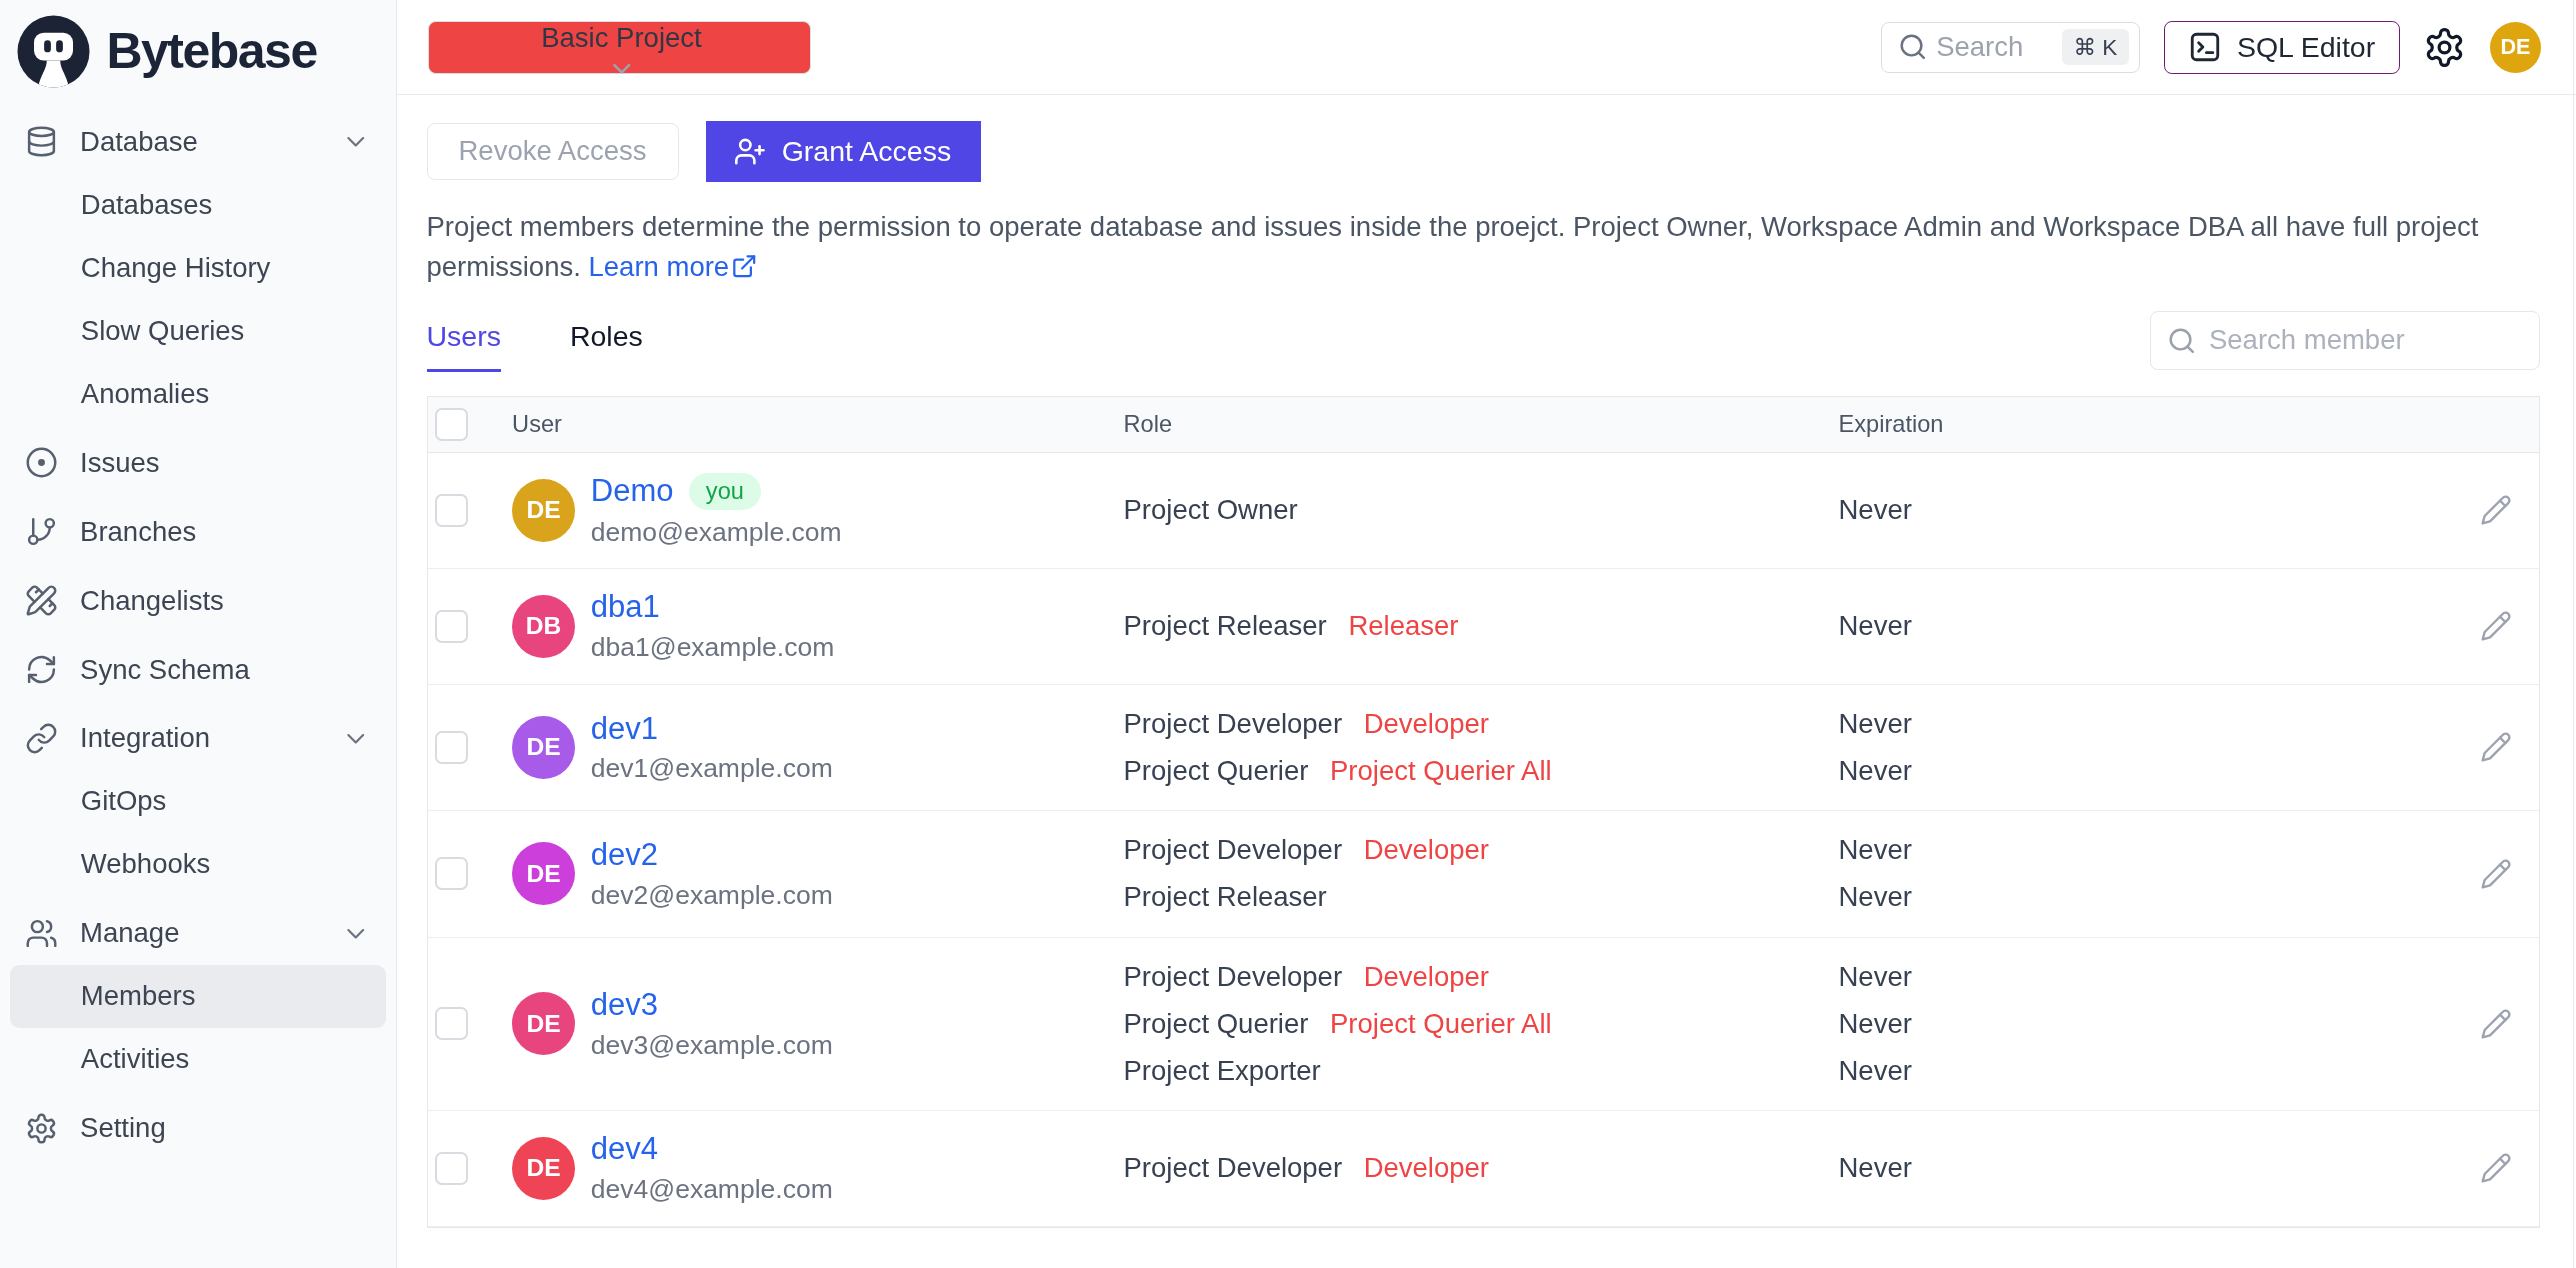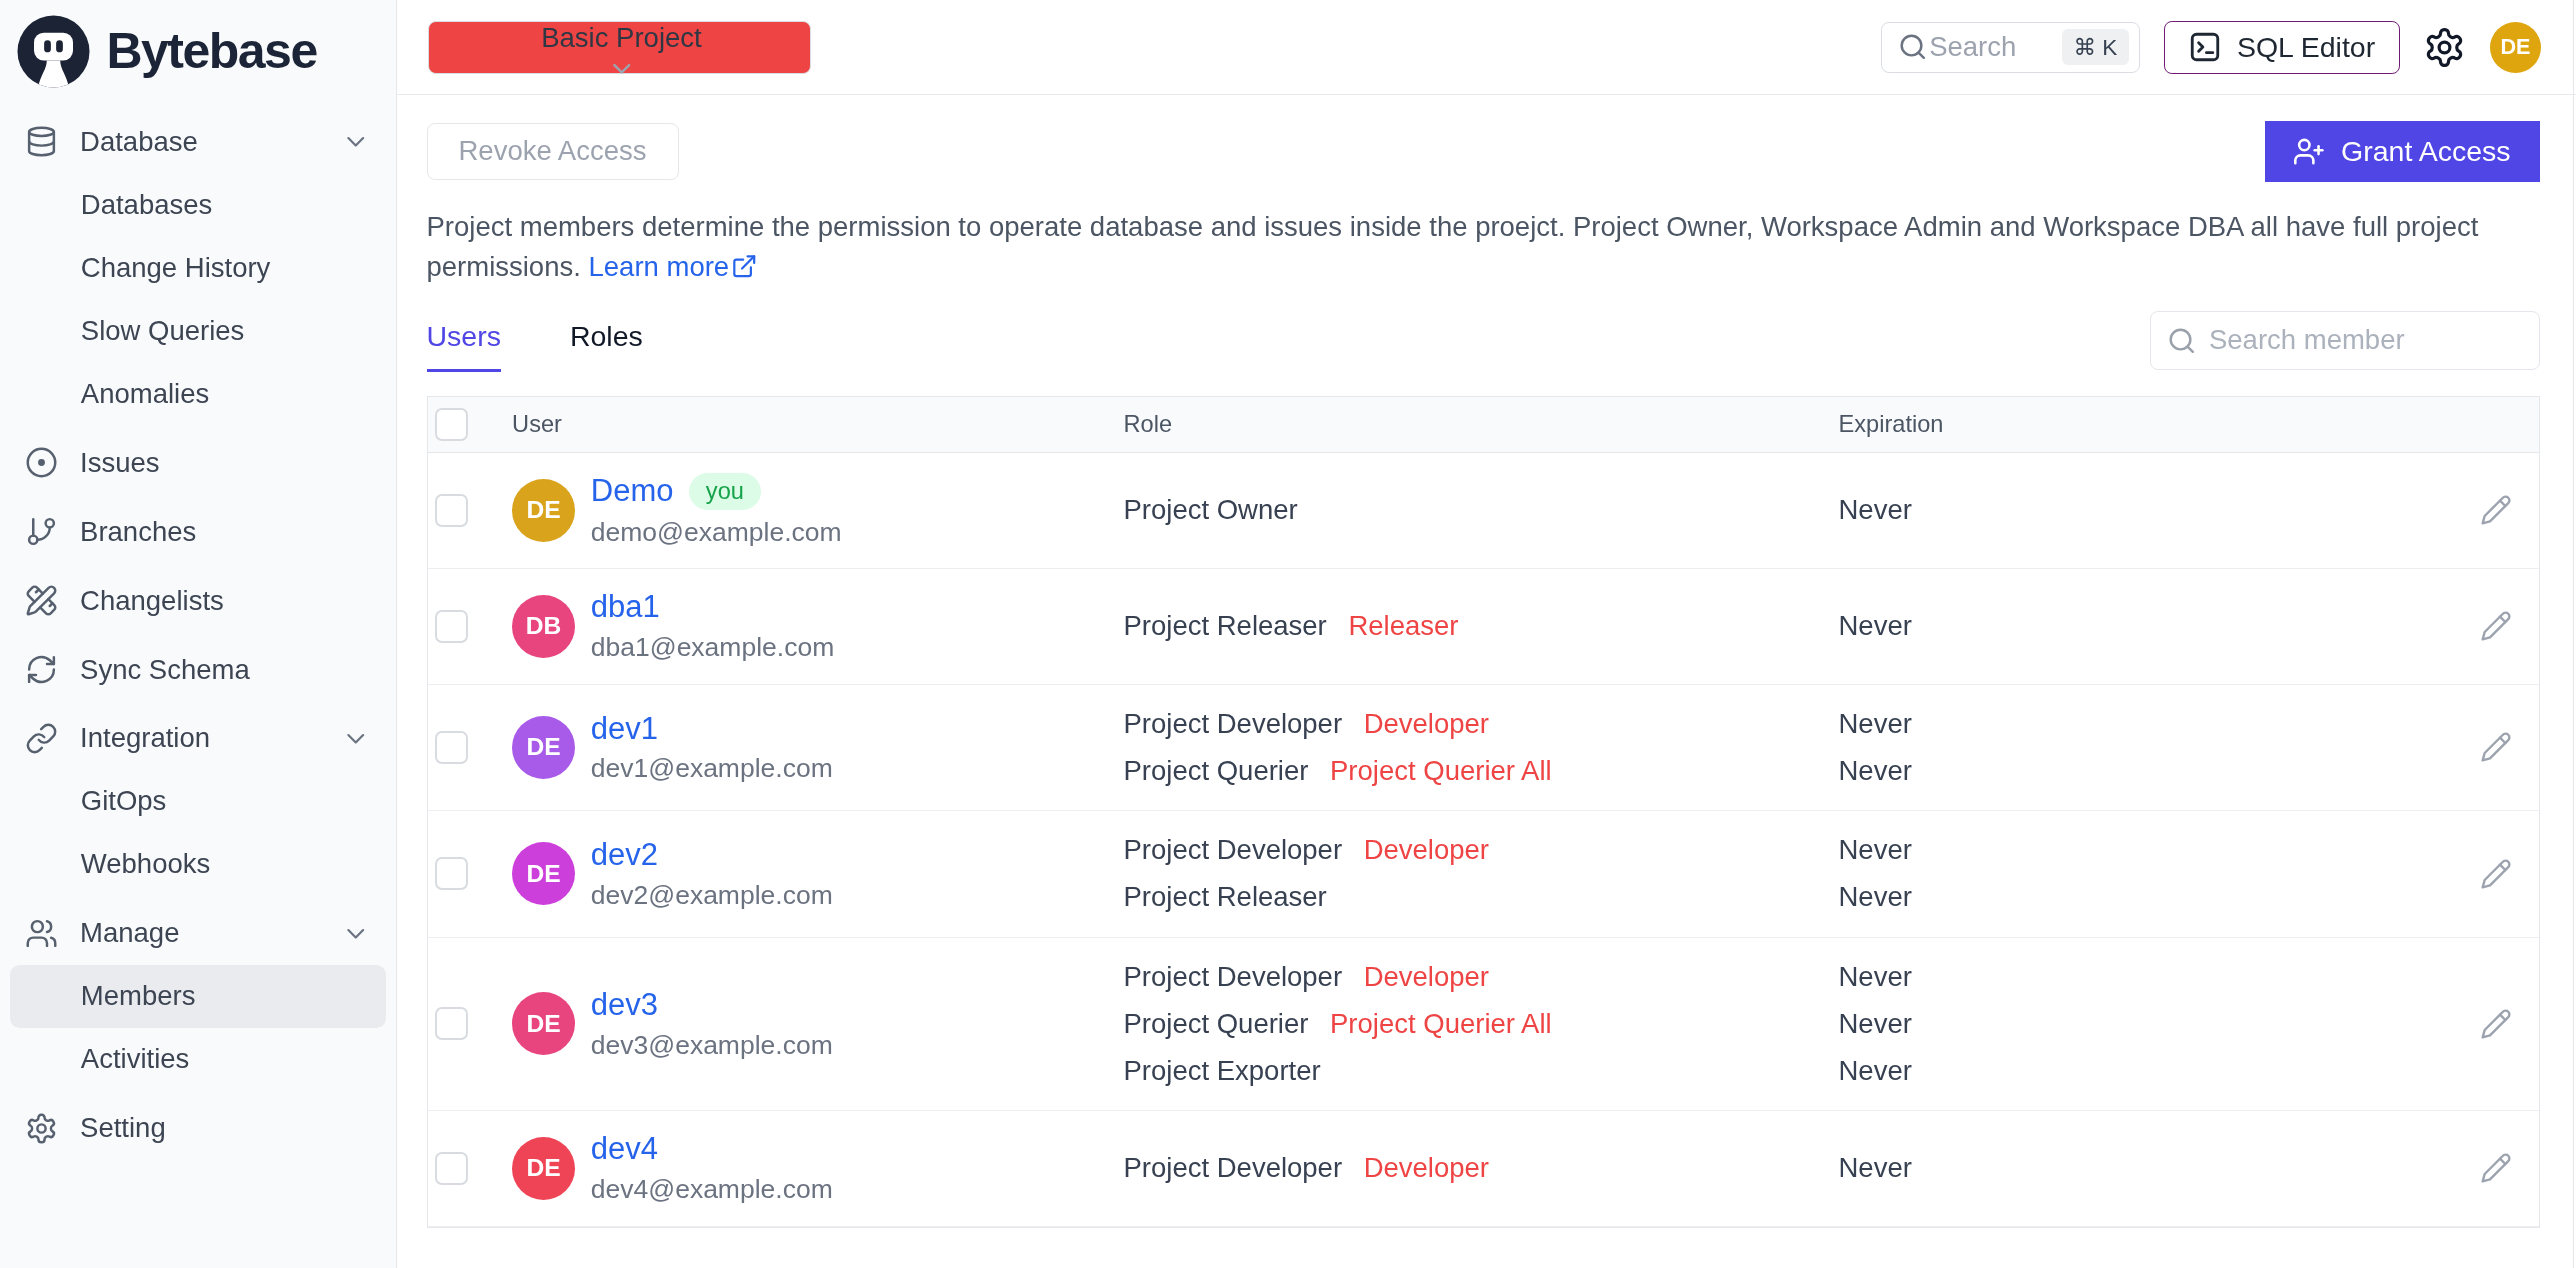--- a/index.html
+++ b/index.html
@@ -53,21 +53,21 @@
     display: flex; align-items: center; justify-content: space-between;
     padding: 0 17.7px 0 21.6px; font-size: 27.5px; color: #2F3744; cursor: pointer; flex-direction: column;
   }
   .select-chevron { width: 29.5px; height: 29.5px; color: #9CA3AF; }
   .select-chevron svg { width: 29.5px; height: 29.5px; }
 
   .topbar-right { margin-left: auto; display: flex; align-items: center; gap: 23.6px; }
   .search-box {
     width: 259px; height: 51px; background: #fff;
     border: 1px solid #DADEE3; border-radius: 7.9px;
-    display: flex; align-items: center; gap: 2px; padding: 0 9.8px 0 15.7px; cursor: text;
+    display: flex; align-items: center; gap: 9px; padding: 0 9.8px 0 15.7px; cursor: text;
   }
   .search-box .icon { width: 29.5px; height: 29.5px; color: #6B7280; }
   .search-box .icon svg { width: 29.5px; height: 29.5px; }
   .search-ph { font-size: 27.5px; color: #9CA3AF; }
   .kbd { margin-left: auto; background: #EEF0F2; border-radius: 5.9px; padding: 4.9px 11.8px; font-size: 22.6px; color: #374151; white-space: nowrap; }
 
   .sql-btn {
     height: 53px; background: #fff; border: 1px solid #701a75; border-radius: 7.9px;
     display: flex; align-items: center; gap: 14.7px; padding: 0 23.6px;
     font-size: 28.5px; color: #1F2733; cursor: pointer;
@@ -80,21 +80,21 @@
 
   .avatar-top {
     width: 51px; height: 51px; border-radius: 50%;
     display: flex; align-items: center; justify-content: center;
     color: #fff; font-size: 21.6px; font-weight: 700; cursor: pointer;
   }
 
   
   .content { padding: 0 36px 0 29.5px; }
 
-  .actions-row { display: flex; justify-content: space-between; align-items: center; gap: 2px; margin-top: 25.6px; }
+  .actions-row { display: flex; justify-content: flex-start; align-items: center; gap: 27px; margin-top: 25.6px; }
   .btn-revoke {
     height: 57px; padding: 0 31px; background: #fff;
     border: 1px solid #E5E7EB; border-radius: 7.9px;
     font-size: 27.5px; color: #9CA3AF; font-family: inherit; cursor: pointer;
   }
   .btn-grant {
     height: 61px; padding: 0 29.5px; background: #4F46E5; border: none; border-radius: 0;
     font-size: 28.5px; color: #fff; font-family: inherit; cursor: pointer;
     display: flex; align-items: center; gap: 15.7px;
   }

